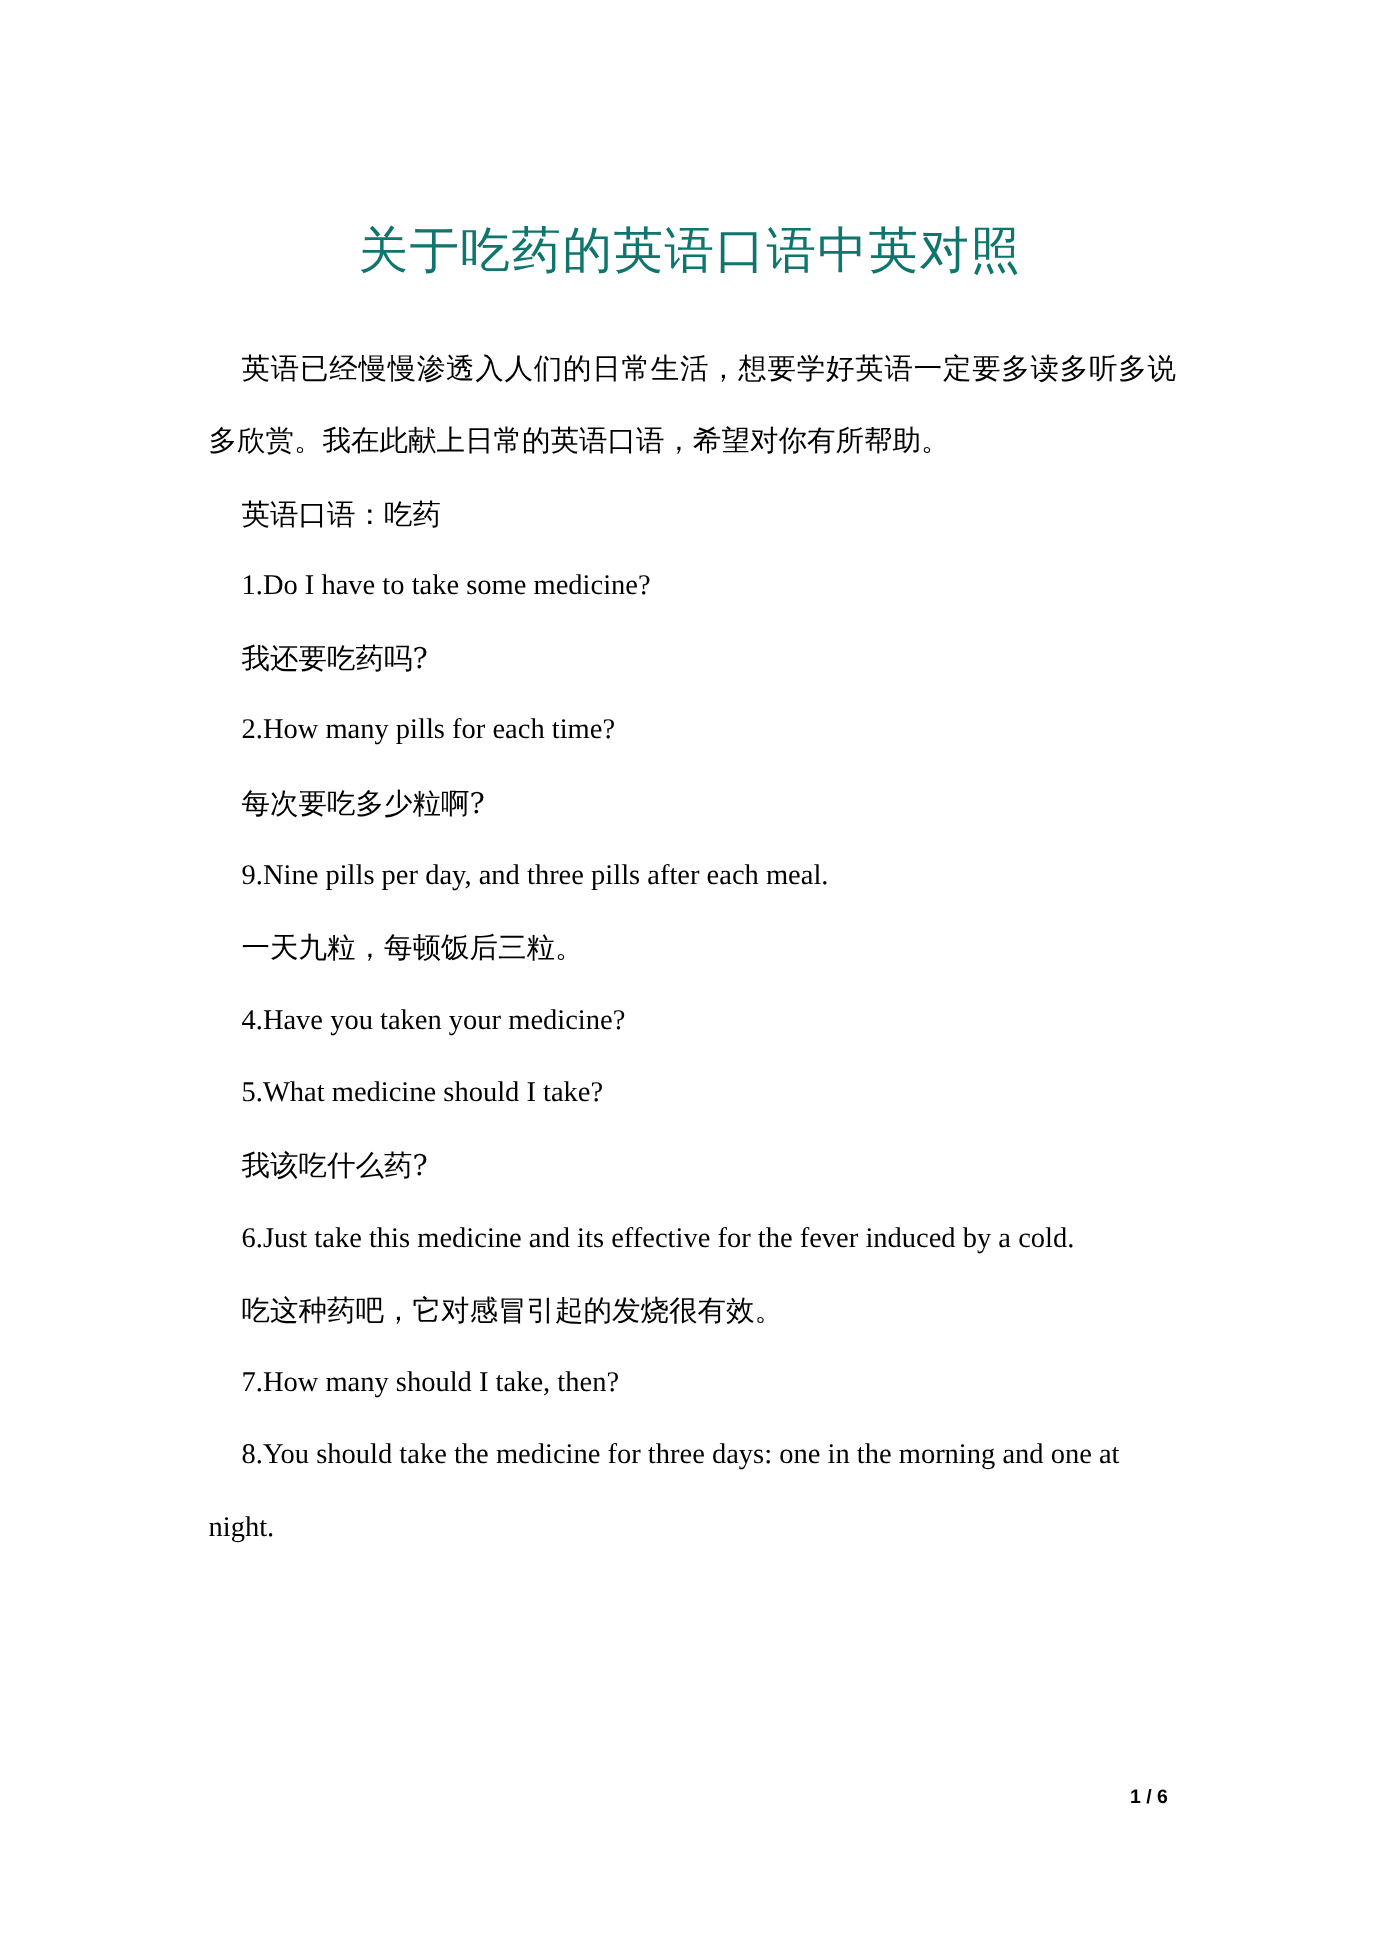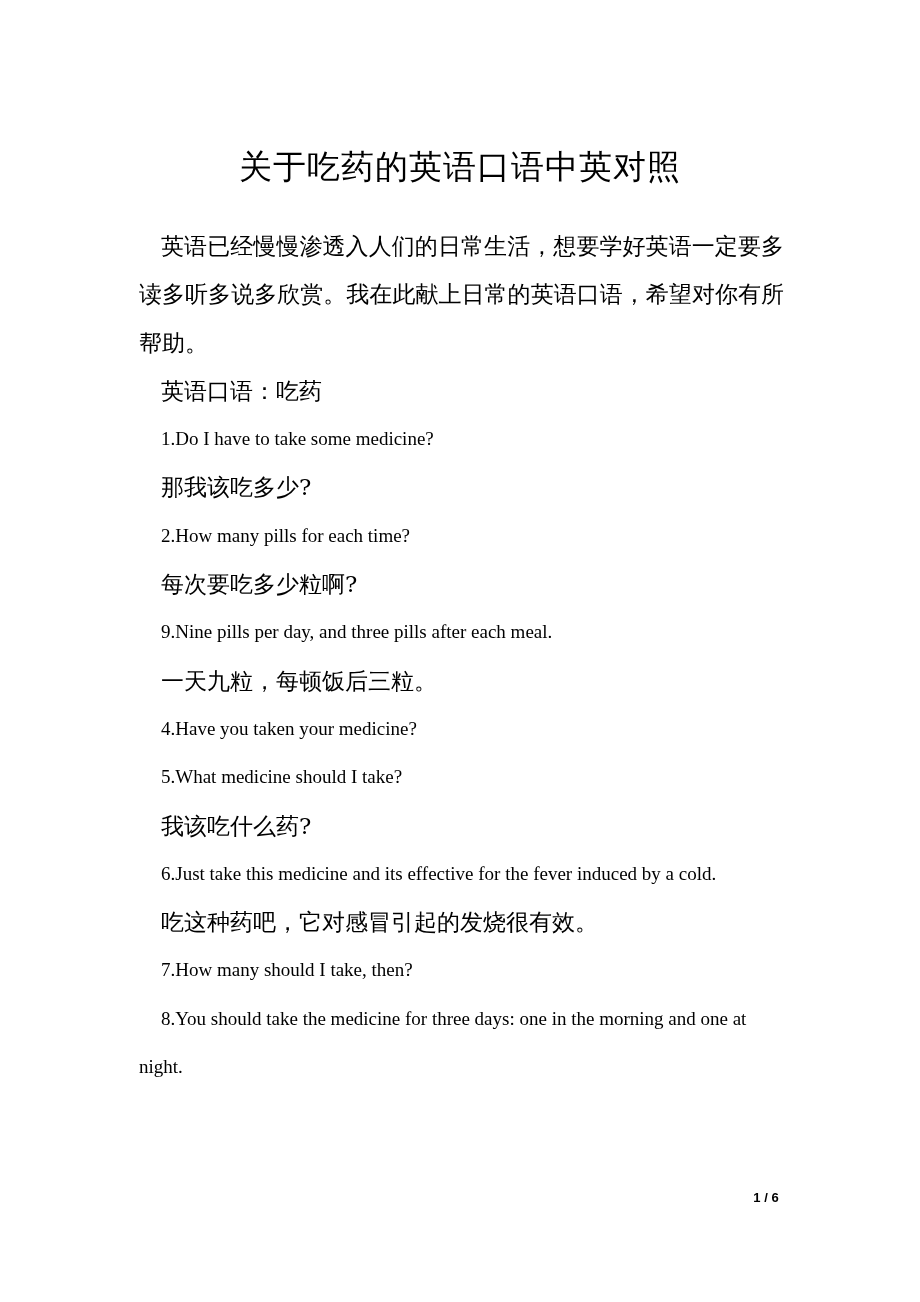--- a/index.html
+++ b/index.html
@@ -1,51 +1,51 @@
 <!DOCTYPE html>
 <html><head>
   <meta charset="utf-8">
   <style>
     html, body { margin: 0; padding: 0; background: #ffffff; }
     body { width: 920px; height: 1302px; position: relative; overflow: hidden; }
     .page { position: absolute; left: 0; top: 0; width: 920px; height: 1302px; background: #ffffff; }
     .title {
       position: absolute; left: 0; top: 143px; width: 920px; text-align: center;
       font-family: "DejaVu Serif", "Liberation Serif", serif;
-      font-size: 33px; color: #000000; line-height: 48px; letter-spacing: 1px;
+      font-size: 33px; color: #0f766e; line-height: 48px; letter-spacing: 1px;
     }
     .body {
       position: absolute; left: 139px; top: 222px; width: 645px;
       color: #000000;
     }
     .p {
       margin: 0; font-size: 19px; line-height: 48.3px; text-indent: 22px;
       white-space: normal;
     }
-    .zh { font-family: "DejaVu Serif", "Liberation Serif", serif; font-size: 23px; }
+    .zh { font-family: "DejaVu Serif", "Liberation Serif", serif; font-size: 19px; }
     .en { font-family: Liberation Serif, serif; font-size: 19px; }
     .intro { text-align: justify; text-align-last: left; }
     .footer {
       position: absolute; left: 746px; top: 1190px; width: 40px;
       font-family: "Liberation Sans", sans-serif; font-weight: bold; font-size: 13px; color: #000;
       text-align: center;
     }
   </style>
 </head>
 <body>
 
 <div class="page">
   <div class="title">关于吃药的英语口语中英对照</div>
 
   <div class="body">
     <p class="p zh intro">英语已经慢慢渗透入人们的日常生活，想要学好英语一定要多读多听多说多欣赏。我在此献上日常的英语口语，希望对你有所帮助。</p>
     <p class="p zh">英语口语：吃药</p>
 
     <p class="p en">1.Do I have to take some medicine?</p>
-    <p class="p zh">那我该吃多少?</p>
+    <p class="p zh">我还要吃药吗?</p>
 
     <p class="p en">2.How many pills for each time?</p>
     <p class="p zh">每次要吃多少粒啊?</p>
 
     <p class="p en">9.Nine pills per day, and three pills after each meal.</p>
     <p class="p zh">一天九粒，每顿饭后三粒。</p>
 
     <p class="p en">4.Have you taken your medicine?</p>
 
     <p class="p en">5.What medicine should I take?</p>

